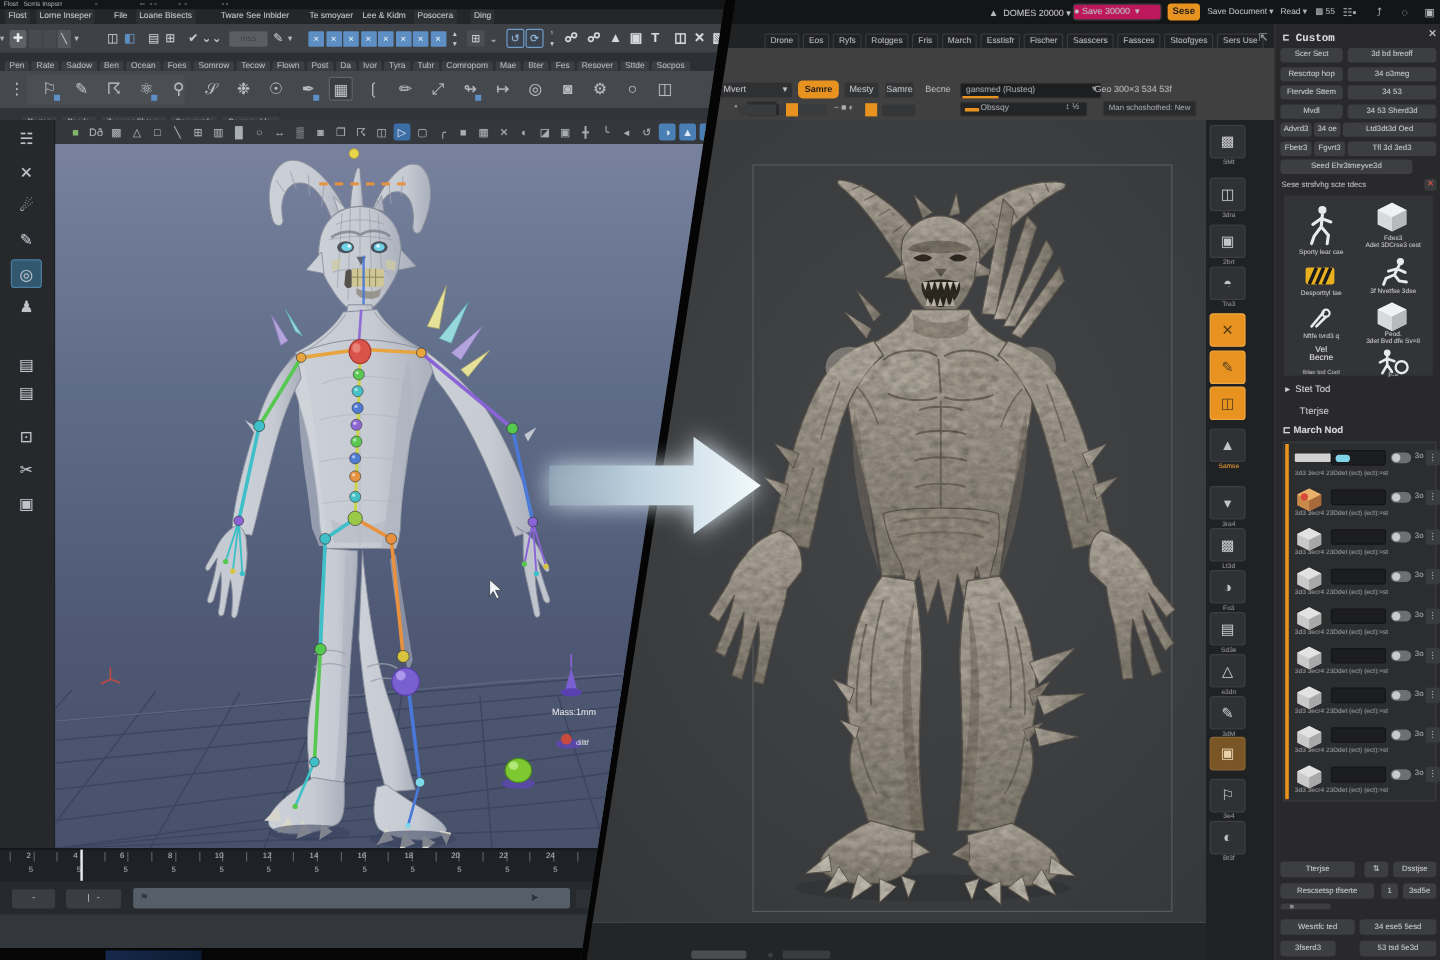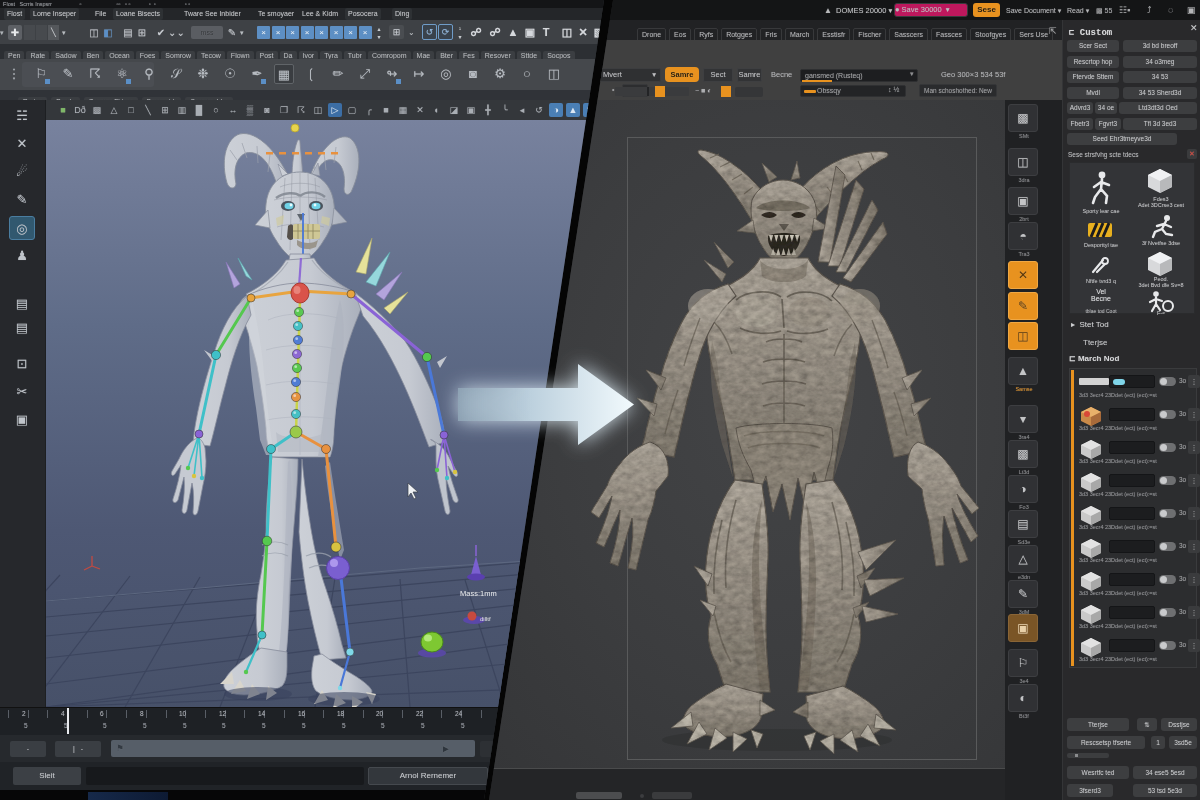--- a/index.html
+++ b/index.html
@@ -378,25 +378,20 @@
         <div class="abs" style="left:67px;top:0;width:2px;height:26px;background:#e8eaee;"></div>
       </div>
     <div class="abs" style="left:0;top:735px;width:604px;height:27px;background:#26292d;">
         <div class="abs" style="left:10px;top:6px;width:36px;height:16px;background:#3a3e43;border-radius:2px;color:#c2c5c9;font-size:7px;line-height:16px;text-align:center">-</div>
         <div class="abs" style="left:55px;top:6px;width:46px;height:16px;background:#3a3e43;border-radius:2px;color:#c2c5c9;font-size:7px;line-height:16px;text-align:center">|&nbsp;&nbsp;&nbsp;-</div>
         <div class="abs" style="left:111px;top:5px;width:364px;height:17px;background:#565e68;border-radius:2px;"></div>
         <div class="abs" style="left:116px;top:8px;width:10px;height:10px;color:#333a42;font-size:9px;line-height:10px">⚑</div>
         <div class="abs" style="left:441px;top:8px;width:12px;height:11px;color:#2e353d;font-size:10px;line-height:11px">►</div>
         <div class="abs" style="left:480px;top:6px;width:30px;height:16px;background:#2d3034;border-radius:2px;"></div>
       </div>
-    <div class="abs" style="left:0;top:762px;width:604px;height:28px;background:#202327;">
-        <div class="abs" style="left:13px;top:5px;width:68px;height:18px;background:#3c4045;border-radius:2px;color:#c5c8cc;font-size:8px;line-height:18px;text-align:center">Sleit</div>
-        <div class="abs" style="left:86px;top:5px;width:278px;height:18px;background:#17191c;border-radius:2px;"></div>
-        <div class="abs" style="left:368px;top:5px;width:120px;height:18px;background:#33373c;border:1px solid #45494e;border-radius:2px;color:#c5c8cc;font-size:8px;line-height:16px;text-align:center">Arnol Rernemer</div>
-      </div>
     <div class="abs" style="left:0;top:790px;width:604px;height:10px;background:#060607;">
       <div class="abs" style="left:88px;top:2px;width:80px;height:8px;background:linear-gradient(90deg,#16294a,#0d1a33);"></div>
     </div>
   </div>
 
   <div id="rightui">
     <div class="abs" style="left:489px;top:0;width:711px;height:20px;background:#141516;">
         <div class="abs" style="left:335px;top:6px;width:10px;height:9px;color:#b8b9bb;font-size:8px;line-height:9px">▲</div>
         <div class="abs" style="left:347px;top:5px;color:#c0c1c3;font-size:7.5px;line-height:11px;">DOMES 20000 ▾</div>
         <div class="abs" style="left:405px;top:3px;width:74px;height:14px;background:#be185d;border:1px solid #3a3b3d;border-radius:3px;color:#bcbdbf;font-size:7.5px;line-height:12px;text-align:left">● Save 30000 &nbsp;▾</div>
@@ -409,27 +404,27 @@
         <div class="abs" style="left:679px;top:4px;color:#b4b5b7;font-size:9px;line-height:12px;">◌</div>
         <div class="abs" style="left:698px;top:4px;color:#b4b5b7;font-size:9px;line-height:12px;">▣</div>
       </div>
     <div class="abs" style="left:489px;top:20px;width:573px;height:20px;background:#212224;">
         <div style="padding:3px 0 0 148px;white-space:nowrap;"><span class="zmenu">Drone</span><span class="zmenu">Eos</span><span class="zmenu">Ryfs</span><span class="zmenu">Rotgges</span><span class="zmenu">Fris</span><span class="zmenu">March</span><span class="zmenu">Esstisfr</span><span class="zmenu">Fischer</span><span class="zmenu">Sasscers</span><span class="zmenu">Fassces</span><span class="zmenu">Stoofgyes</span><span class="zmenu">Sers Use</span></div>
         <div class="abs" style="left:560px;top:5px;width:12px;height:12px;color:#9fa0a2;font-size:9px;line-height:12px">⇱</div>
       </div>
     <div class="abs" style="left:489px;top:40px;width:575px;height:60px;background:#404040;">
         <div class="abs" style="left:108px;top:28px;width:64px;height:14px;background:#2f3032;border:1px solid #3c3d3f;border-radius:2px;color:#bdbec0;font-size:7.5px;line-height:12px"><span style="margin-left:5px">Mvert</span><span style="position:absolute;right:4px">▾</span></div>
         <div class="abs" style="left:176px;top:27px;width:34px;height:15px;background:#e8921f;border-radius:4px;color:#2a1c05;font-size:7.5px;line-height:15px;text-align:center;font-weight:bold">Samre</div>
-        <div class="abs" style="left:214px;top:28px;width:30px;height:14px;background:#323335;border:1px solid #3e3f41;border-radius:2px;color:#bdbec0;font-size:7.5px;line-height:12px;text-align:center">Sect</div>
+        <div class="abs" style="left:214px;top:28px;width:30px;height:14px;background:#323335;border:1px solid #3e3f41;border-radius:2px;color:#bdbec0;font-size:7.5px;line-height:12px;text-align:center">Mesty</div>
         <div class="abs" style="left:248px;top:28px;width:25px;height:14px;background:#323335;border:1px solid #3e3f41;border-radius:2px;color:#bdbec0;font-size:7.5px;line-height:12px;text-align:center">Samre</div>
         <div class="abs" style="left:282px;top:30px;color:#b0b1b3;font-size:7.5px;">Becne</div>
         <div class="abs" style="left:311px;top:29px;width:118px;height:13px;background:#1d1e20;border:1px solid #2e2f31;border-radius:2px;color:#9d9ea0;font-size:7px;line-height:11px"><span style="margin-left:4px">gansmed (Rusteq)</span></div>
         <div class="abs" style="left:313px;top:40px;width:30px;height:2px;background:#e8921f;"></div>
         <div class="abs" style="left:421px;top:30px;color:#8d8e90;font-size:7px;">▾</div>
-        <div class="abs" style="left:452px;top:30px;color:#b0b1b3;font-size:7.5px;">Geo 300×3 534 53f</div>
+        <div class="abs" style="left:423px;top:30px;color:#b0b1b3;font-size:7.5px;">Geo 300×3 534 53f</div>
         <div class="abs" style="left:123px;top:46px;color:#9d9ea0;font-size:7px;">•</div>
         <div class="abs" style="left:133px;top:44px;width:26px;height:13px;background:#2c2d2f;border:1px solid #38393b;border-radius:2px;color:#bdbec0;font-size:7px;line-height:11px;text-align:center">▾■•</div>
         <div class="abs" style="left:311px;top:45px;width:106px;height:12px;background:#232426;border:1px solid #2f3032;border-radius:2px;color:#9d9ea0;font-size:7px;line-height:10px"><span style="margin-left:16px">Obssqy</span></div>
         <div class="abs" style="left:315px;top:50px;width:12px;height:3px;background:#e8921f;border-radius:1px;"></div>
         <div class="abs" style="left:399px;top:46px;color:#9d9ea0;font-size:7px;">↕ ½</div>
         <div class="abs" style="left:430px;top:44px;width:78px;height:13px;background:#2a2b2d;border:1px solid #353638;border-radius:2px;color:#9d9ea0;font-size:6.5px;line-height:11px"><span style="margin-left:4px">Man schoshothed: New</span></div>
         <div class="abs" style="left:118px;top:49px;width:0px;height:0px;"></div>
         <div class="abs" style="left:126px;top:47px;width:74px;height:9px;background:#3a3b3d;border-radius:1px;"></div>
         <div class="abs" style="left:158px;top:47px;width:2px;height:9px;background:#232426;"></div>
         <div class="abs" style="left:166px;top:46px;width:10px;height:11px;background:#e8921f;"></div>

